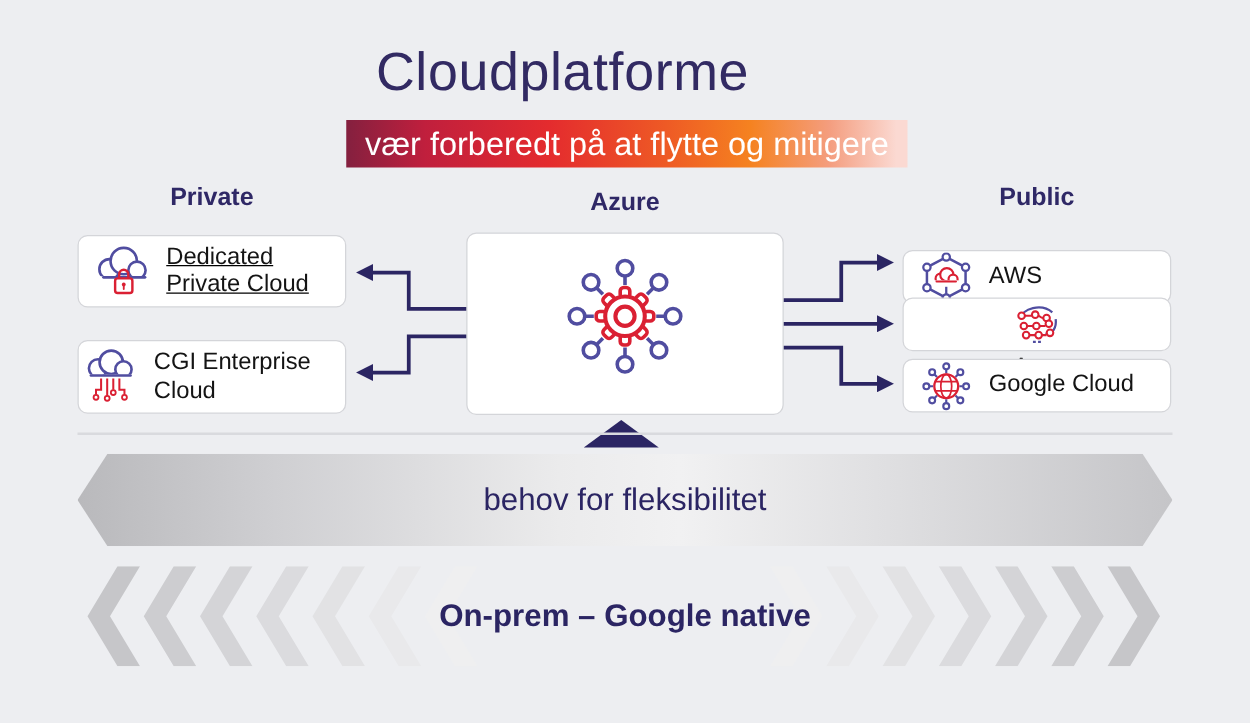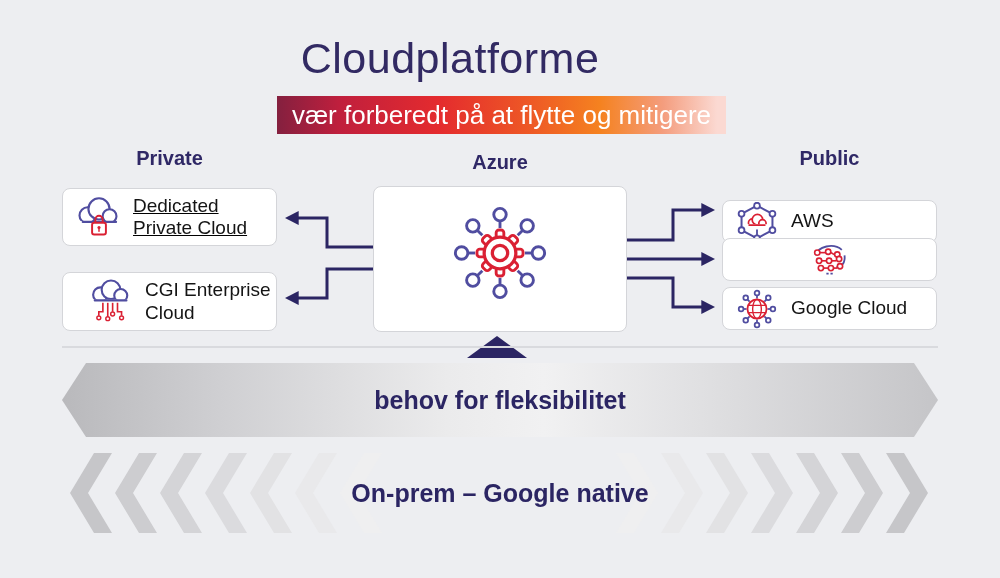--- a/index.html
+++ b/index.html
@@ -36,21 +36,21 @@
 
   
   .card{
     position:absolute;background:#ffffff;
     border:1px solid #d4d5d9;border-radius:8px;
     box-sizing:border-box;
     display:flex;align-items:center;
   }
   .card .label{font-size:19px;color:#141414;line-height:1.18;}
   .card-dedicated{left:62px;top:188px;width:215px;height:58px;padding-left:10px;text-decoration:underline;}
-  .card-cgi{left:62px;top:272px;width:215px;height:59px;padding-left:22px;}
+  .card-cgi{left:62px;top:272px;width:215px;height:59px;padding-left:0;}
   .card-dedicated .icon,.card-cgi .icon{width:52px;height:50px;flex:0 0 52px;margin-right:8px;}
   .card-dedicated .label,.card-cgi .label{width:140px;}
 
   .card-aws{left:722px;top:188px;width:215px;height:43px;padding-left:12px;margin-top:12px;}
   .card-azure{left:722px;top:238px;width:215px;height:43px;padding-left:12px;flex-direction:column;}
   .card-google{left:722px;top:287px;width:215px;height:43px;padding-left:12px;}
   .card-aws .icon,.card-azure .icon,.card-google .icon{width:44px;height:40px;flex:0 0 44px;margin-right:12px;}
 
   .card-hybrid{
     left:373px;top:186px;width:254px;height:146px;
@@ -63,21 +63,21 @@
   
   .divider{
     position:absolute;left:62px;top:346px;width:876px;height:2px;
     background:#d9dade;
   }
   .band-flex{
     position:absolute;left:62px;top:363px;width:876px;height:74px;
     background:linear-gradient(90deg,#b9b9bc 0%,#cfcfd2 18%,#ebebec 44%,#f1f1f2 55%,#dfdfe1 74%,#c5c5c8 100%);
     clip-path:polygon(0 50%,24px 0,calc(100% - 24px) 0,100% 50%,calc(100% - 24px) 100%,24px 100%);
     text-align:center;line-height:74px;
-    font-size:25px;font-weight:bold;color:#2b2563;
+    font-size:25px;font-weight:normal;color:#2b2563;
   }
   .band-spectrum-label{
     position:absolute;left:0;top:453px;width:1000px;height:80px;
     text-align:center;line-height:80px;
     font-size:25px;font-weight:bold;color:#2b2563;
   }
   .overlay,.chevrons{position:absolute;pointer-events:none;}
   .overlay{left:0;top:0;width:1000px;height:578px;}
   .chevrons{left:0;top:453px;width:1000px;height:80px;}
 </style>

